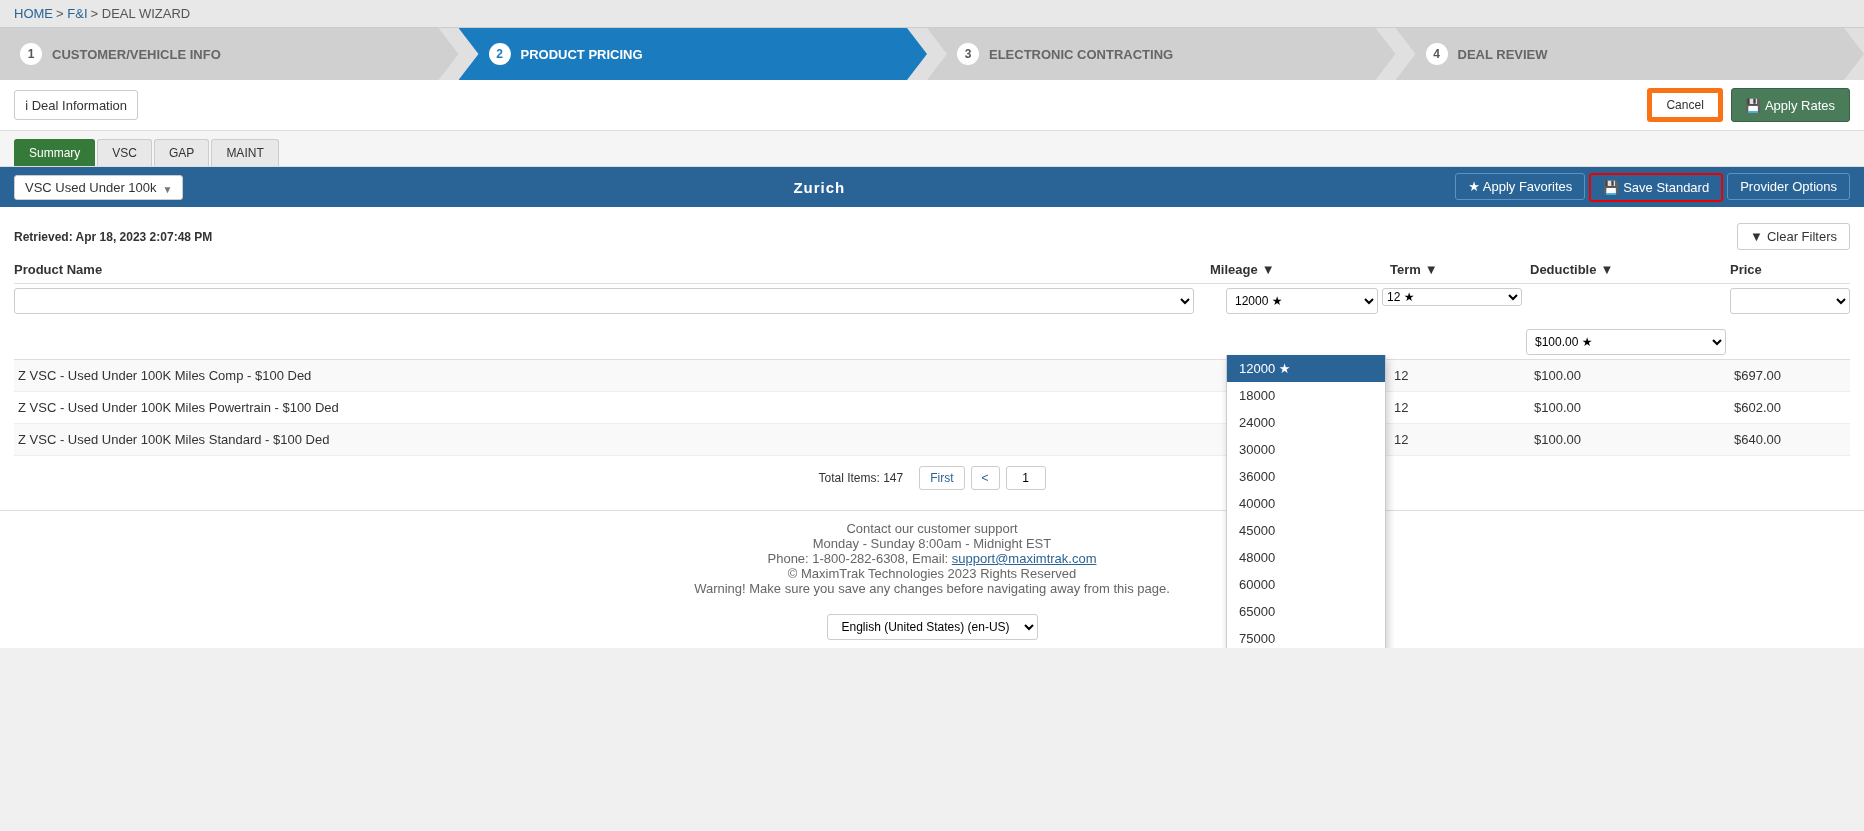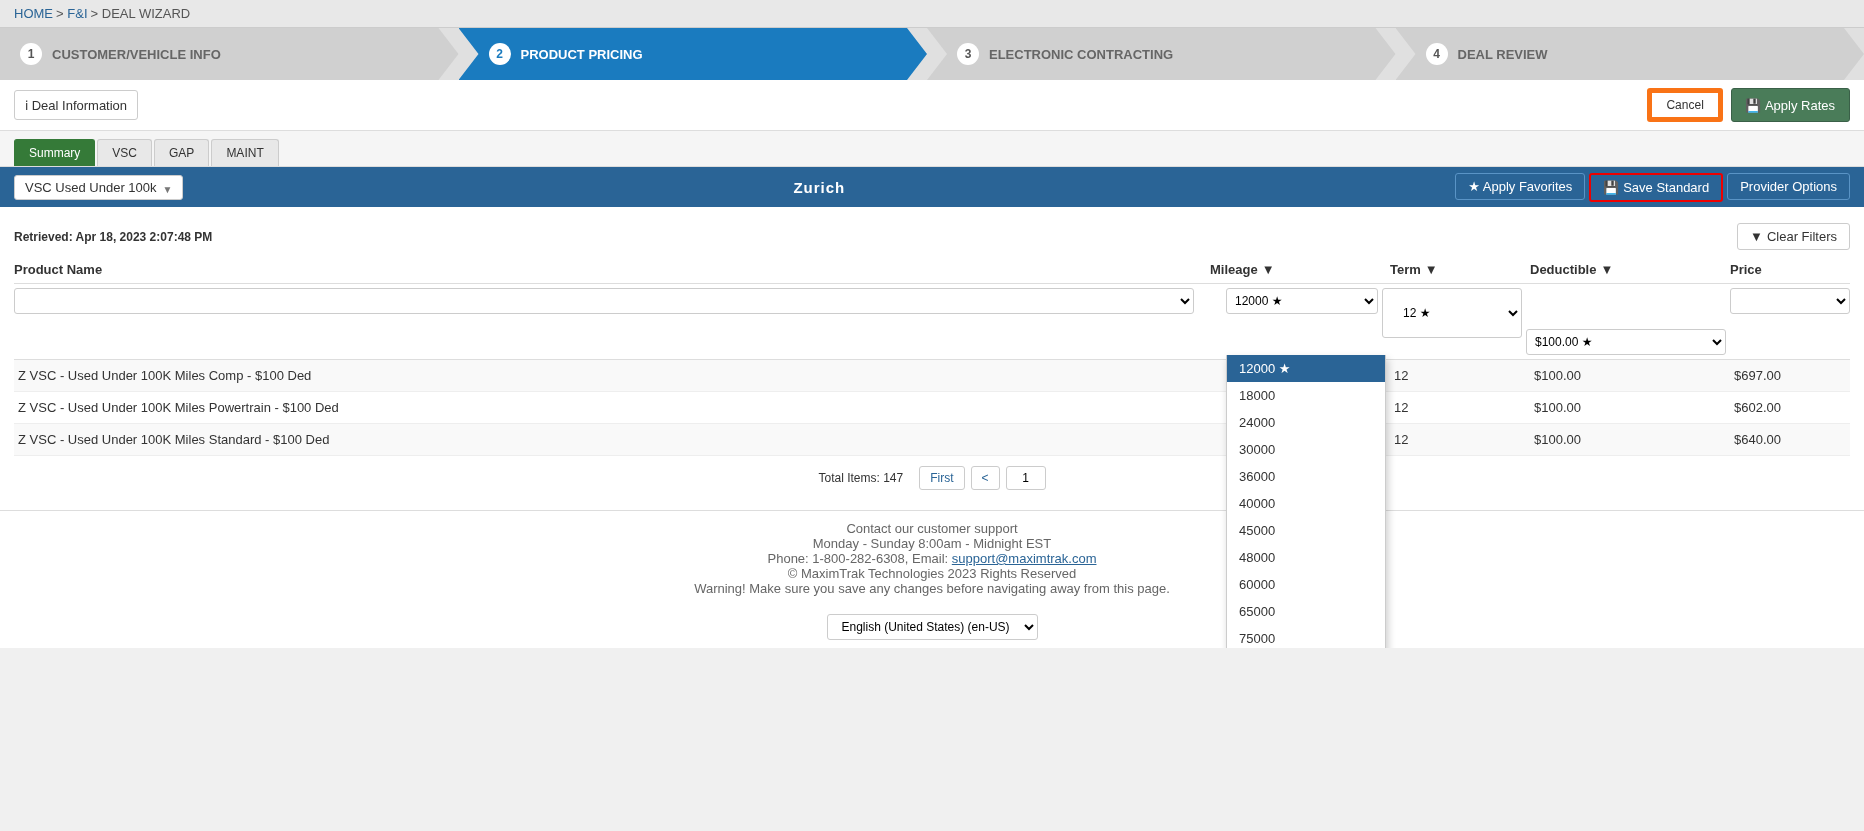--- a/index.html
+++ b/index.html
@@ -475,21 +475,21 @@
         <div class="dropdown-item">45000</div>
         <div class="dropdown-item">48000</div>
         <div class="dropdown-item">60000</div>
         <div class="dropdown-item">65000</div>
         <div class="dropdown-item">75000</div>
         <div class="dropdown-item">80000</div>
         <div class="dropdown-item">100000</div>
       </div>
     </div>
     <div>
-      <select style="width:100%;padding:16px;border:1px solid #ccc;border-radius:3px;font-size:12px;">
+      <select style="width:100%;padding:0;border:1px solid #ccc;border-radius:3px;font-size:12px;">
         <option value="12" selected="">12 ★</option>
       </select>
     </div>
     <div>
       <select style="width:100%;padding:4px;border:1px solid #ccc;border-radius:3px;font-size:12px;margin-top:41px;">
         <option value="100" selected="">$100.00 ★</option>
       </select>
     </div>
     <div>
       <select style="width:100%;padding:4px;border:1px solid #ccc;border-radius:3px;font-size:12px;">

